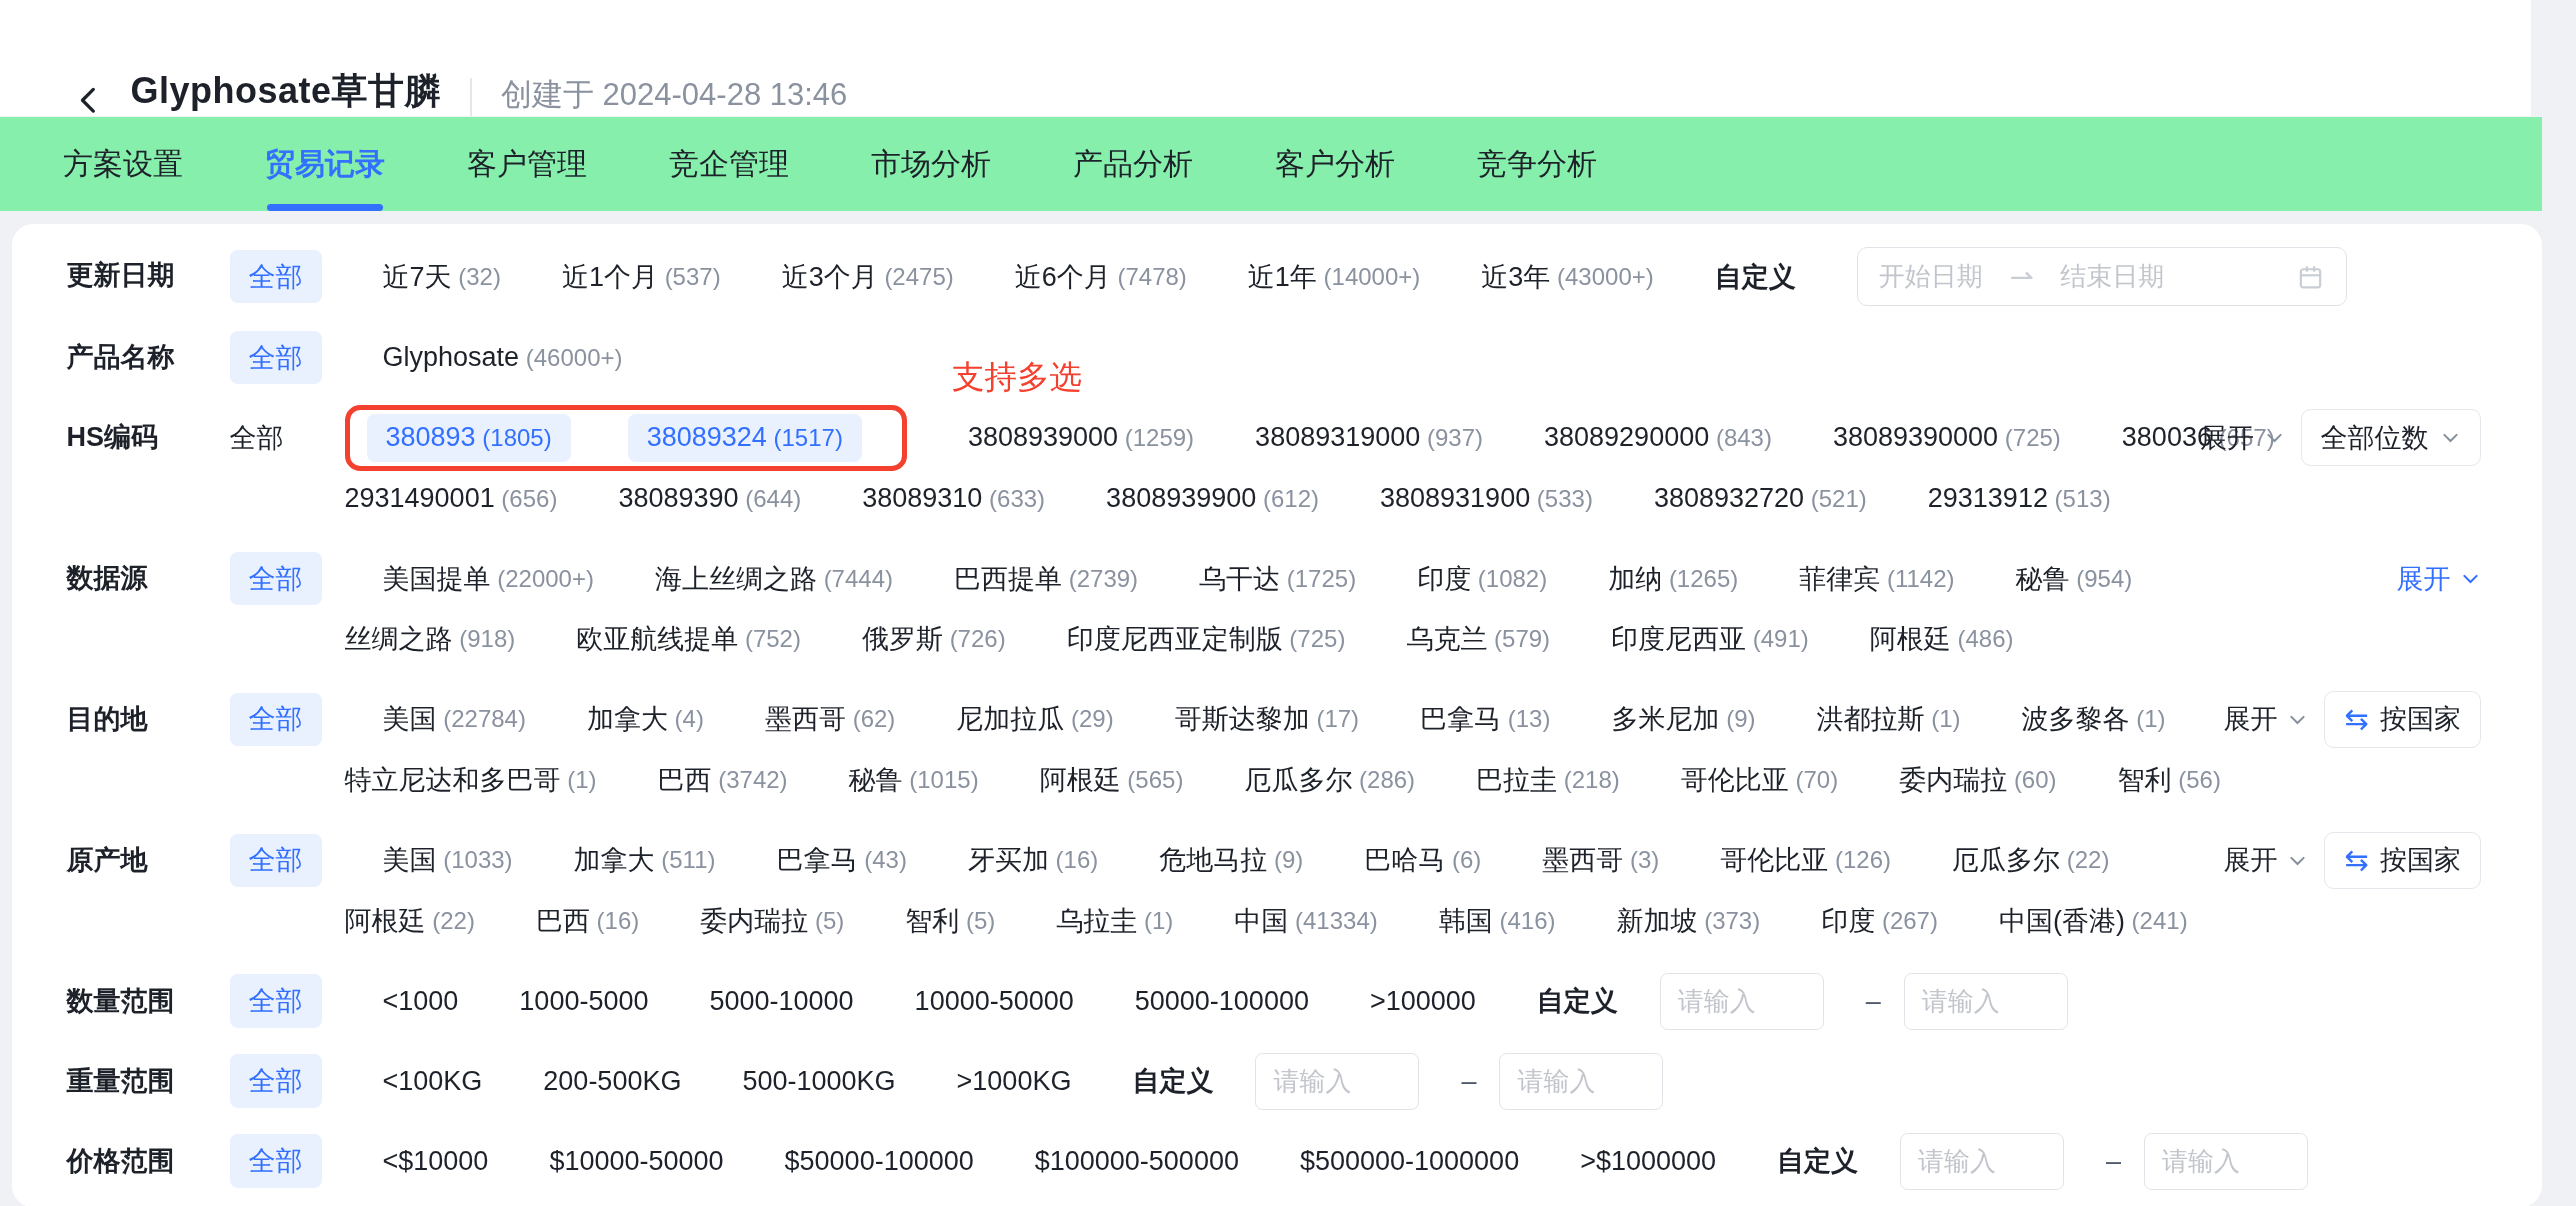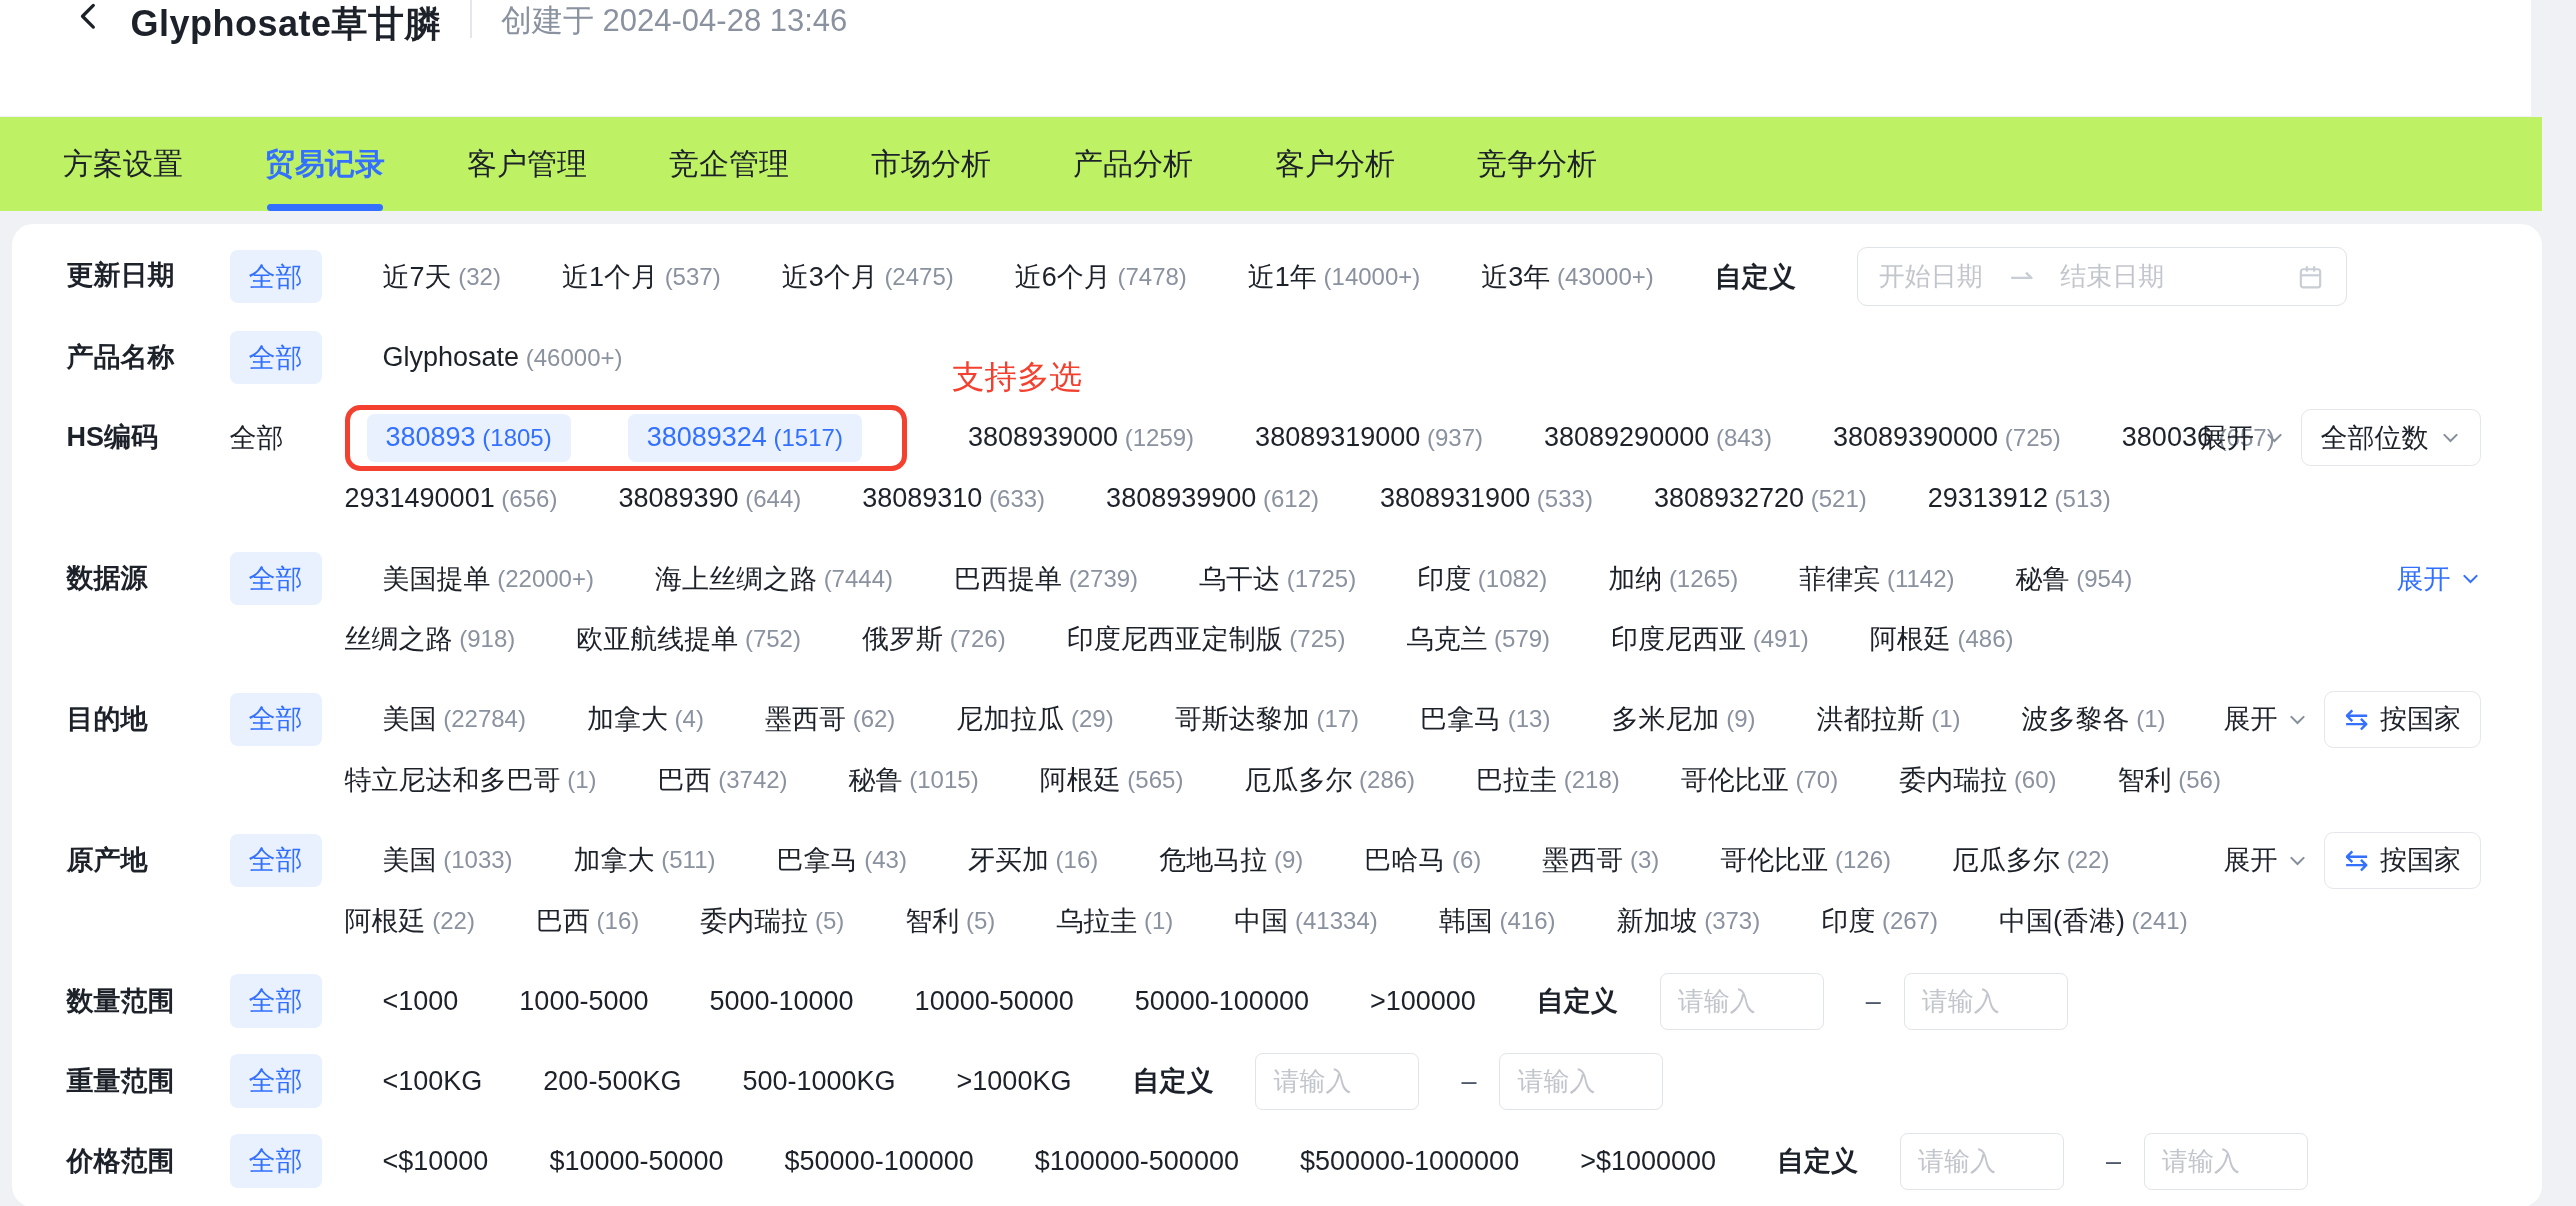--- a/index.html
+++ b/index.html
@@ -3,31 +3,31 @@
 <meta charset="utf-8">
 <style>
   * { margin:0; padding:0; box-sizing:border-box; }
   html,body { width:2576px; height:1207px; overflow:hidden; }
   body {
     font-family:"Liberation Sans","DejaVu Sans",sans-serif;
     background:#eff1f4; color:#1d2129;
   }
   
   .header {
-    background:#fff; height:117px; display:flex; align-items:flex-start;
+    background:#fff; height:117px; display:flex; align-items:flex-end;
     padding:0 0 0 73px; margin-right:45px;
     border-bottom:1.9px solid #f0f1f2;
   }
   .back-btn { display:flex; align-items:center; cursor:pointer; margin-right:25px; }
   .page-title { font-size:36px; font-weight:700; color:#1d2129; letter-spacing:0.5px; }
   .title-divider { width:1.9px; height:38px; background:#e5e6eb; margin:0 29px; }
   .created-at { font-size:31px; color:#8a919f; }
   
   .tabs {
-    background:#bef264; margin-right:34px; height:94px;
+    background:#86efac; margin-right:34px; height:94px;
     display:flex; align-items:stretch; gap:82px; padding:0 0 0 63px;
   }
   .tab {
     position:relative; display:flex; align-items:center;
     font-size:30px; color:#1d2129; cursor:pointer; white-space:nowrap;
   }
   .tab.active { color:#3370ff; font-weight:600; }
   .tab.active::after {
     content:""; position:absolute; left:1.9px; right:1.9px; bottom:0;
     height:6.7px; border-radius:3.8px; background:#3370ff;

